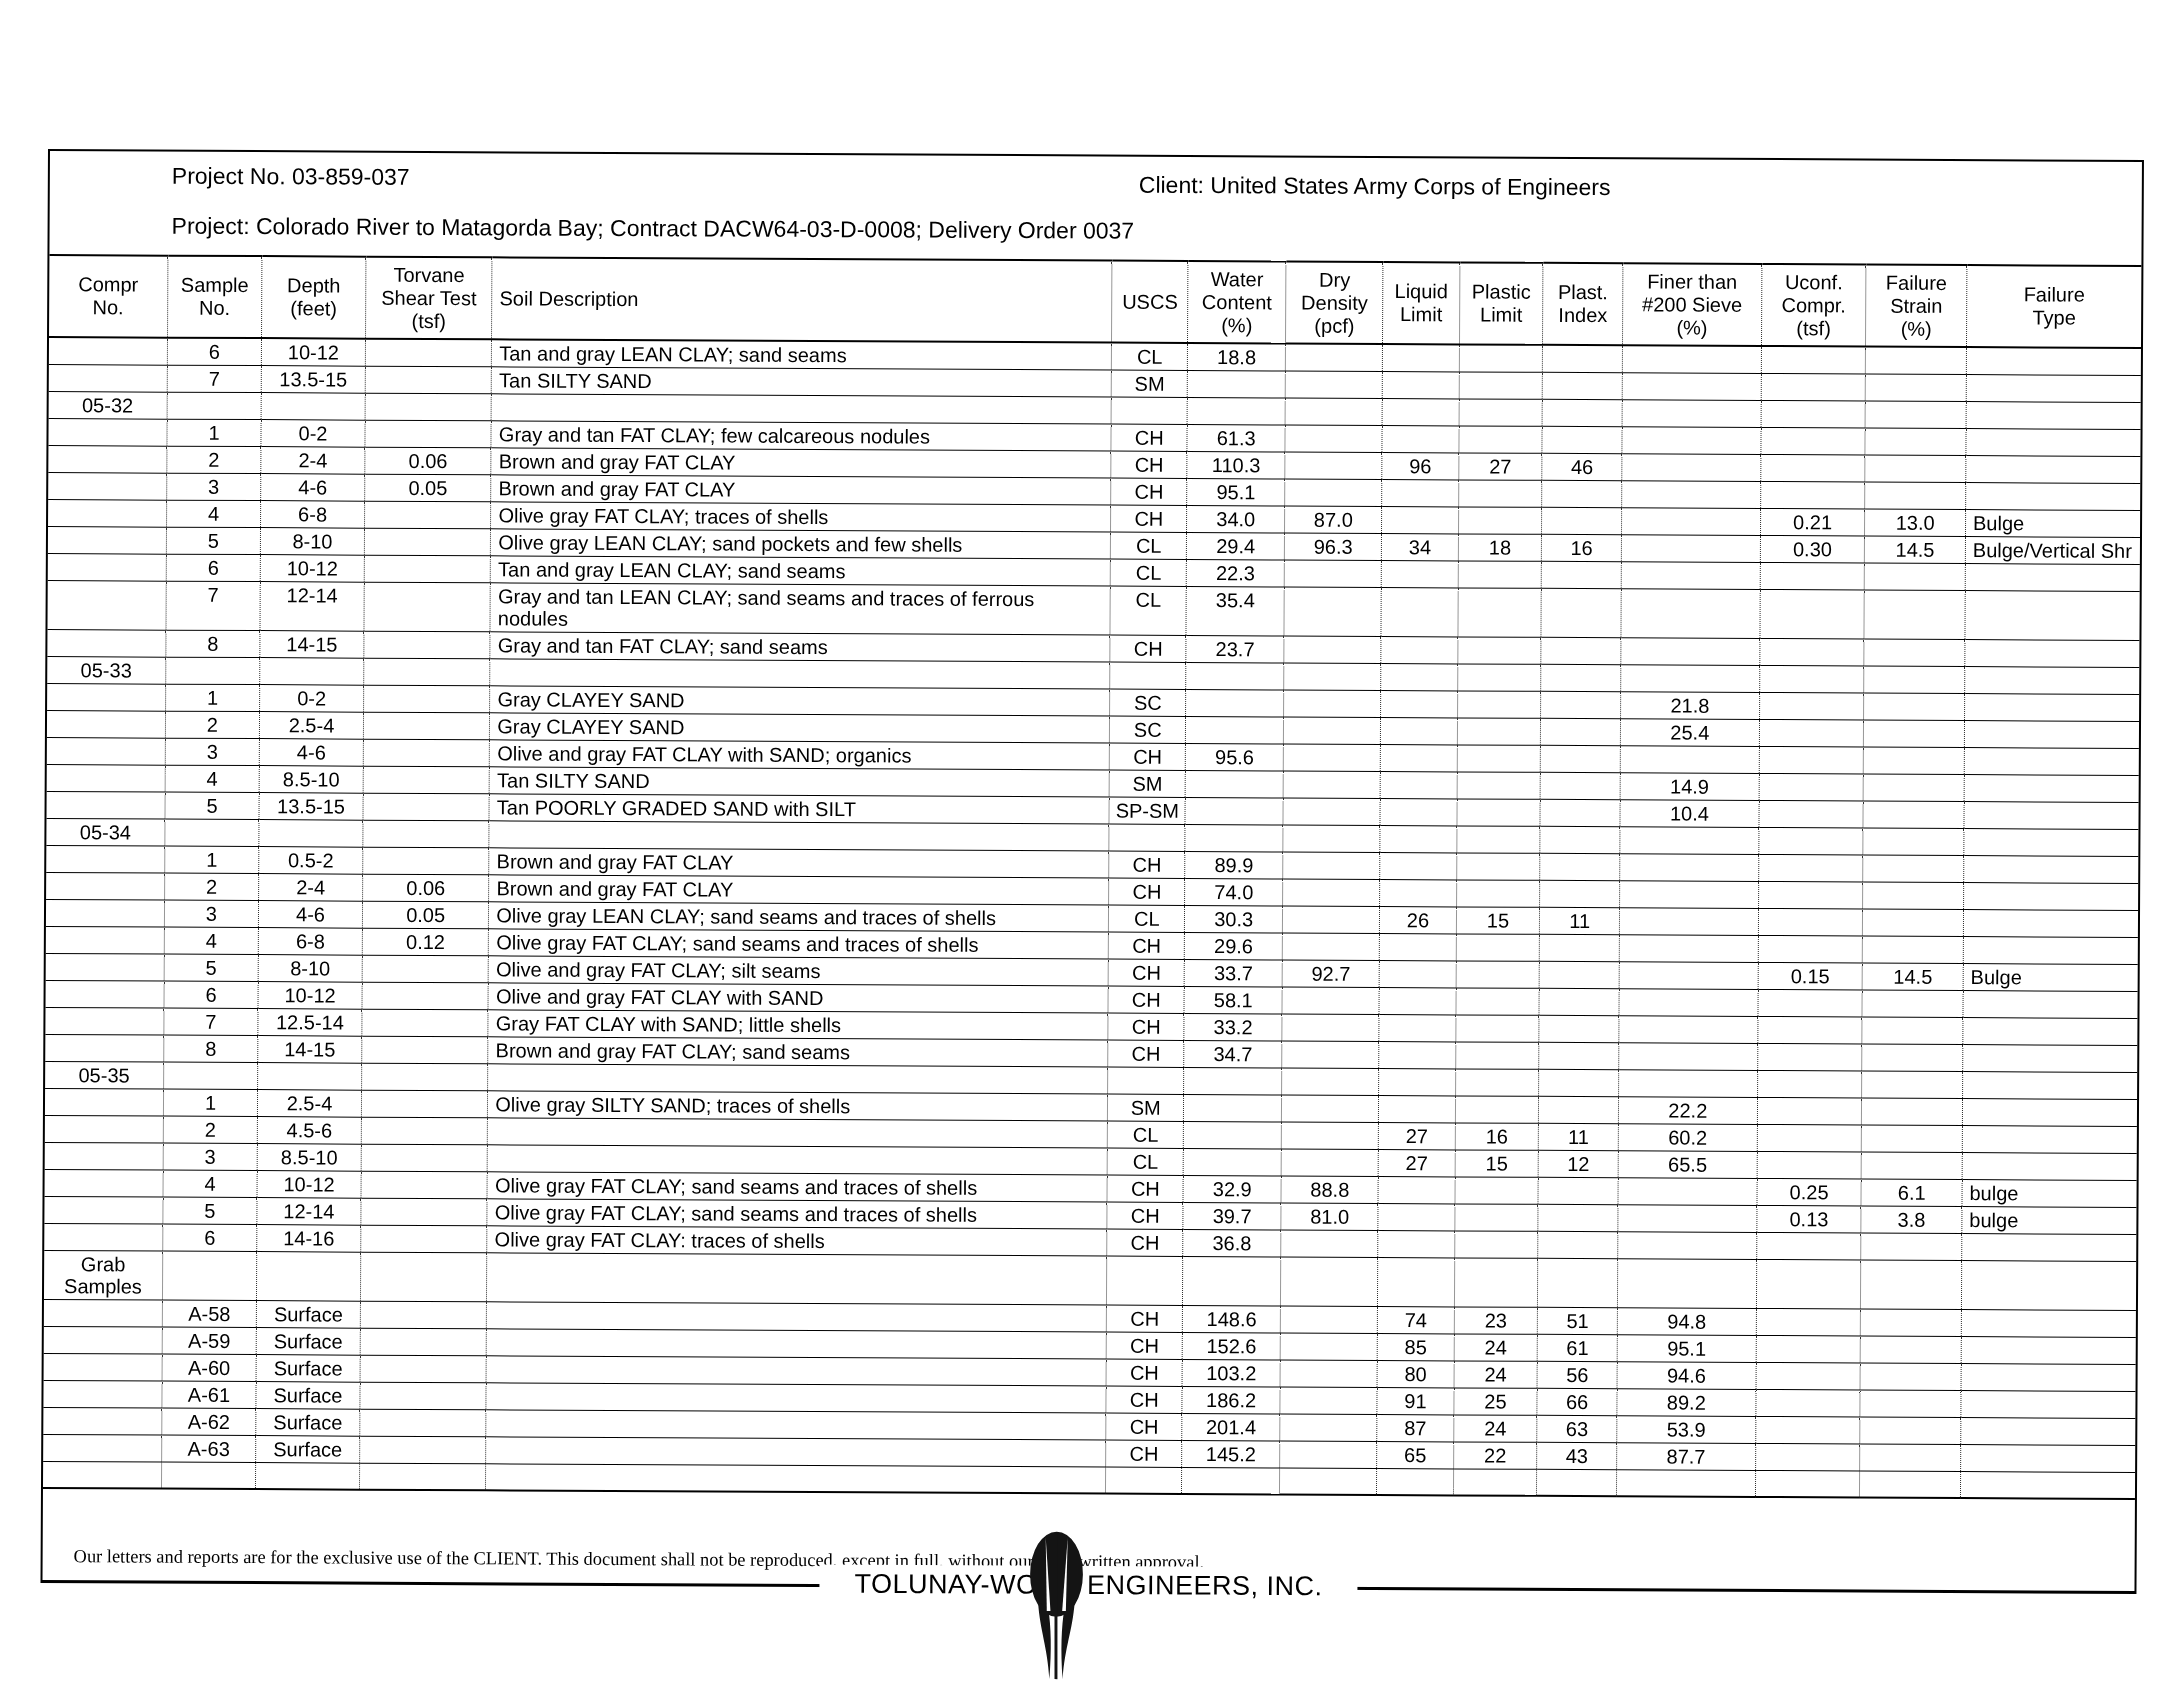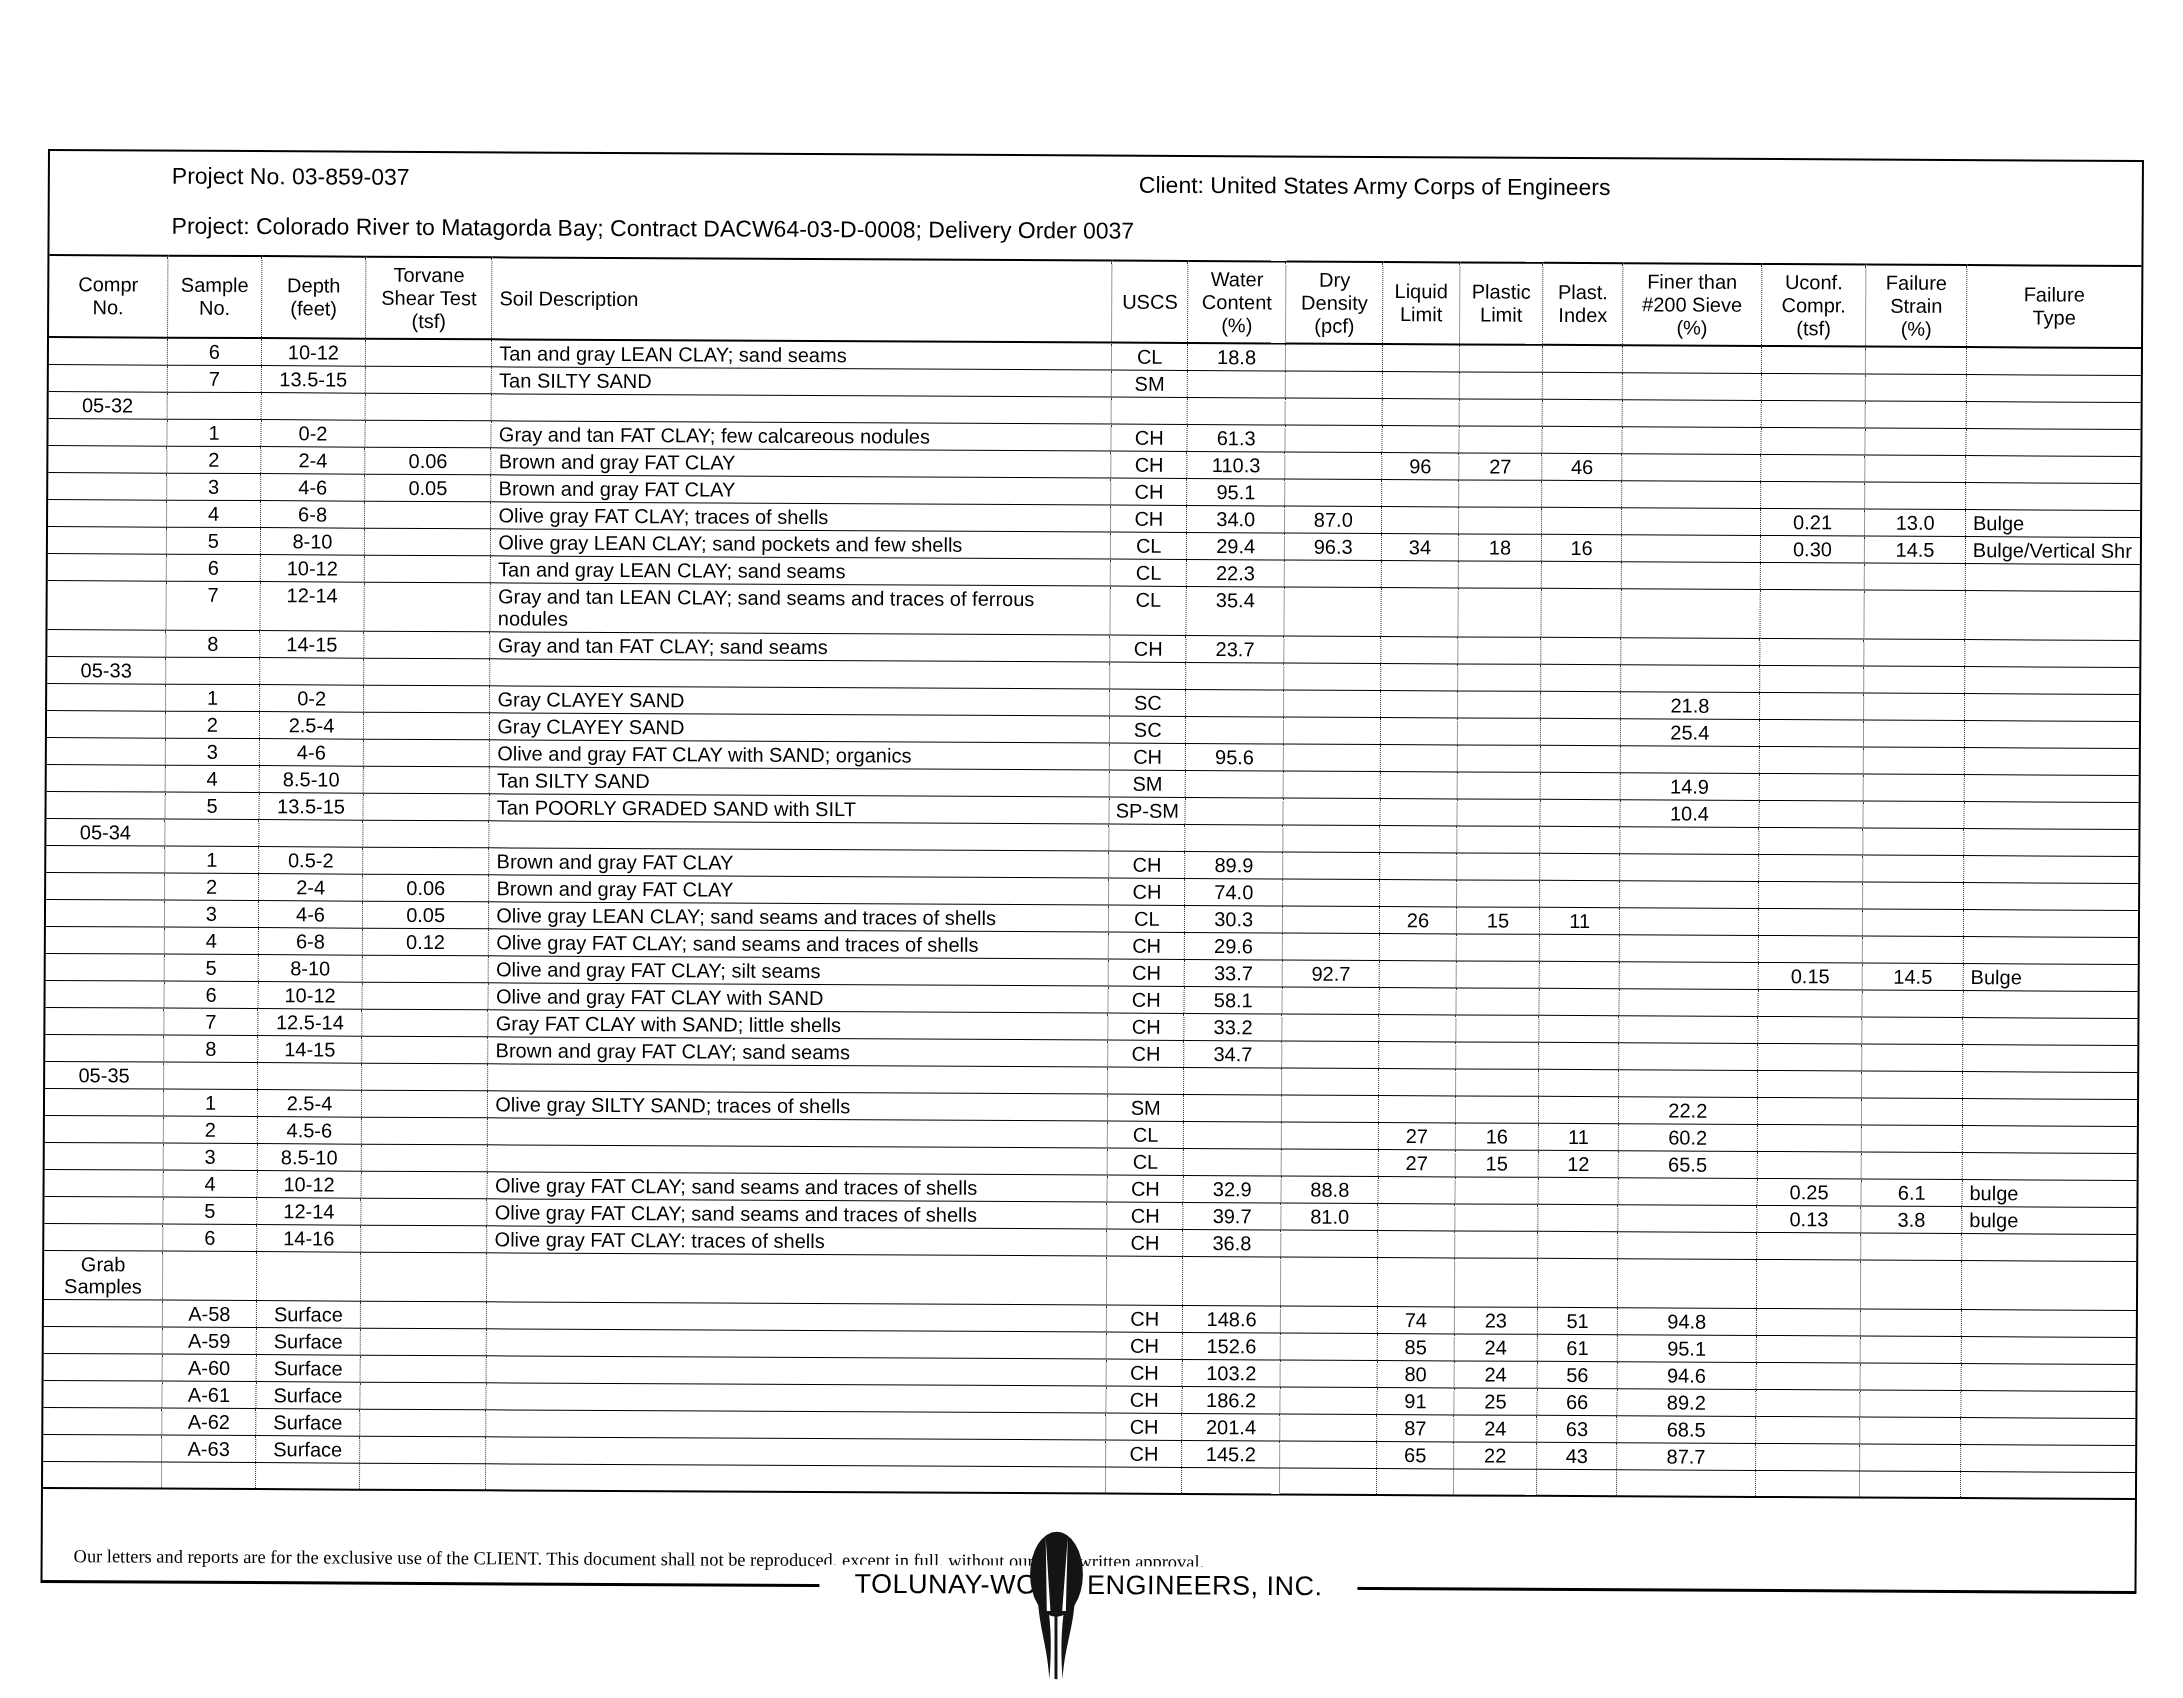--- a/index.html
+++ b/index.html
@@ -751,21 +751,21 @@
             <td>A-62</td>
             <td>Surface</td>
             <td></td>
             <td class="left"></td>
             <td>CH</td>
             <td>201.4</td>
             <td></td>
             <td>87</td>
             <td>24</td>
             <td>63</td>
-            <td>68.5</td>
+            <td>53.9</td>
             <td></td>
             <td></td>
             <td class="left"></td>
           </tr>
           <tr>
             <td></td>
             <td>A-63</td>
             <td>Surface</td>
             <td></td>
             <td class="left"></td>

